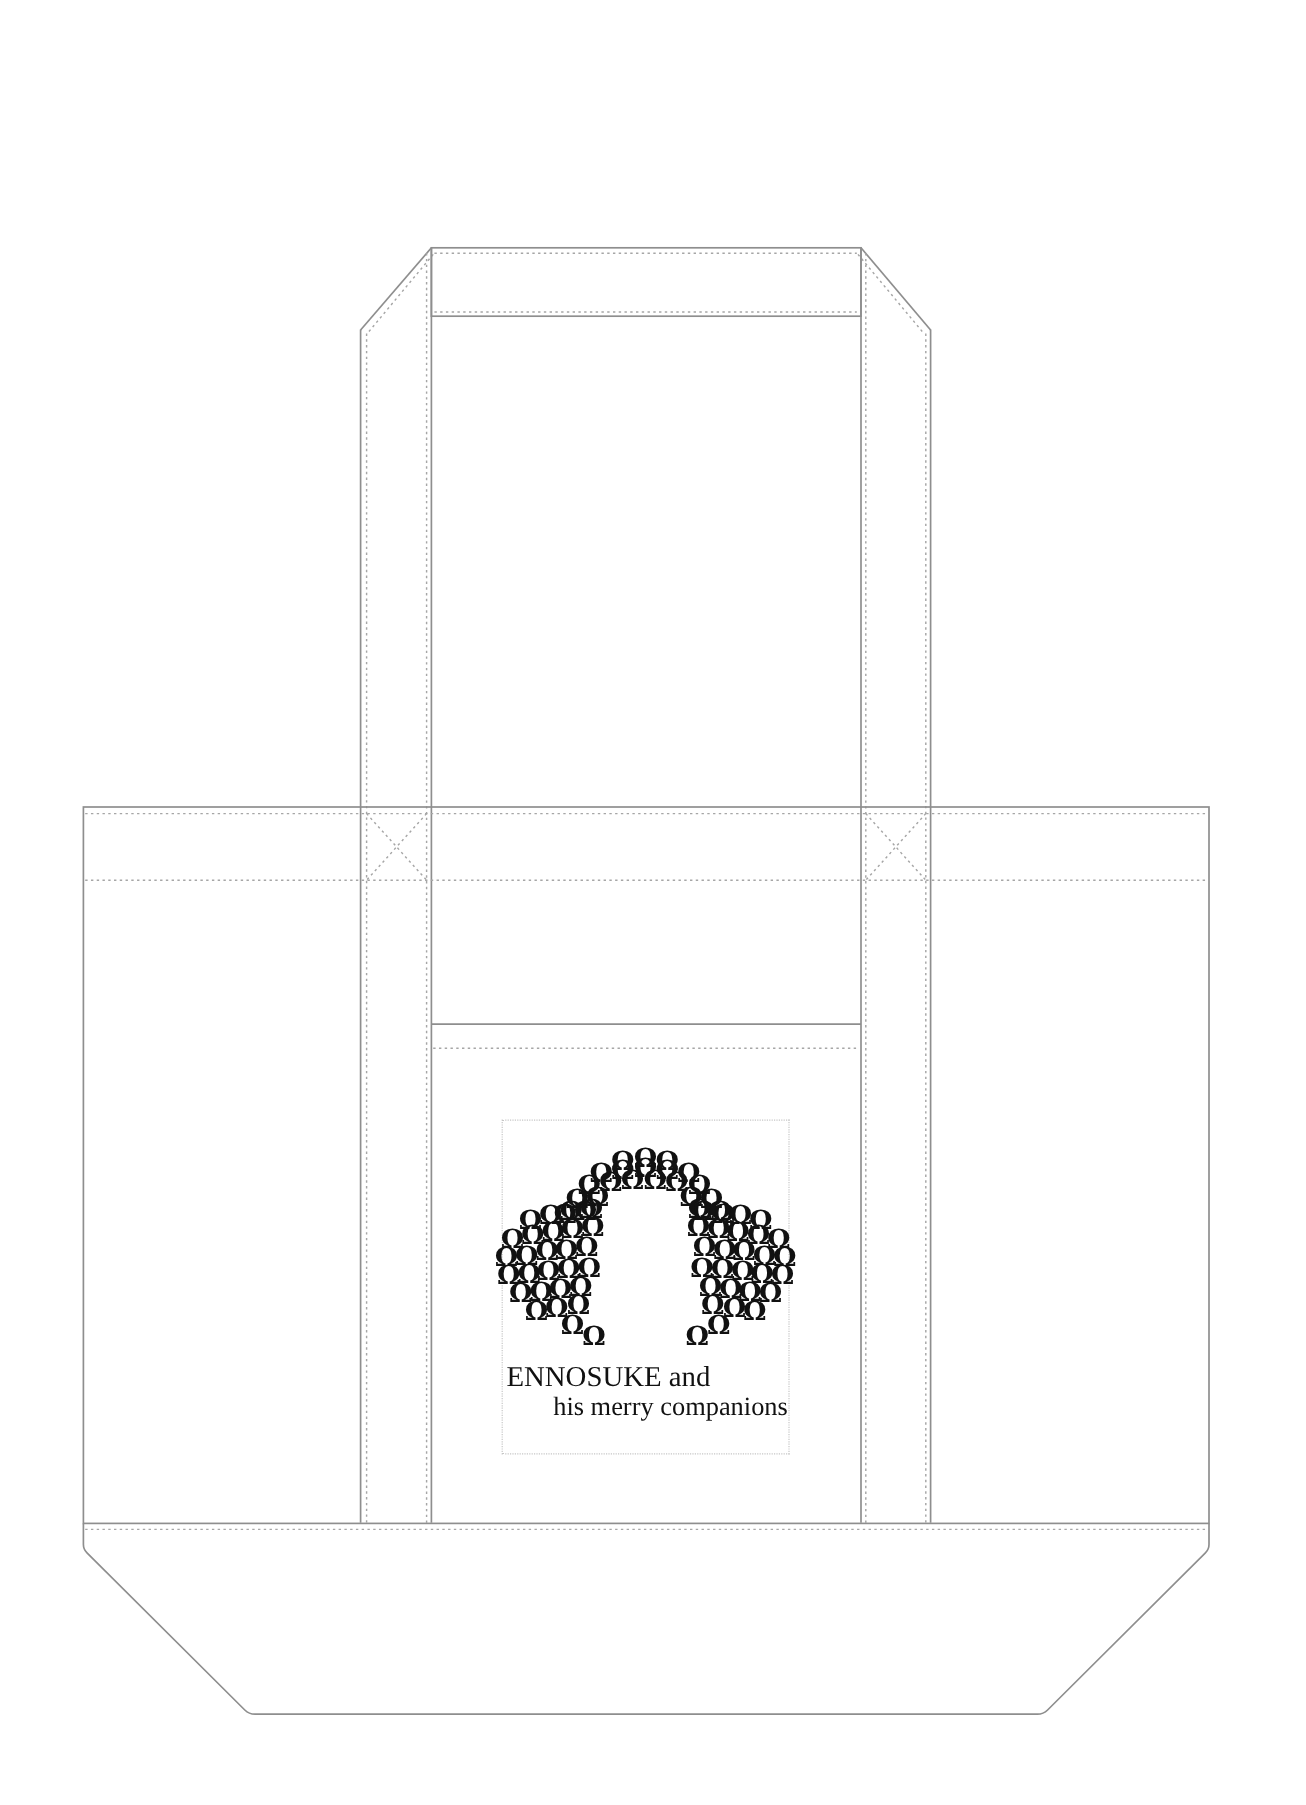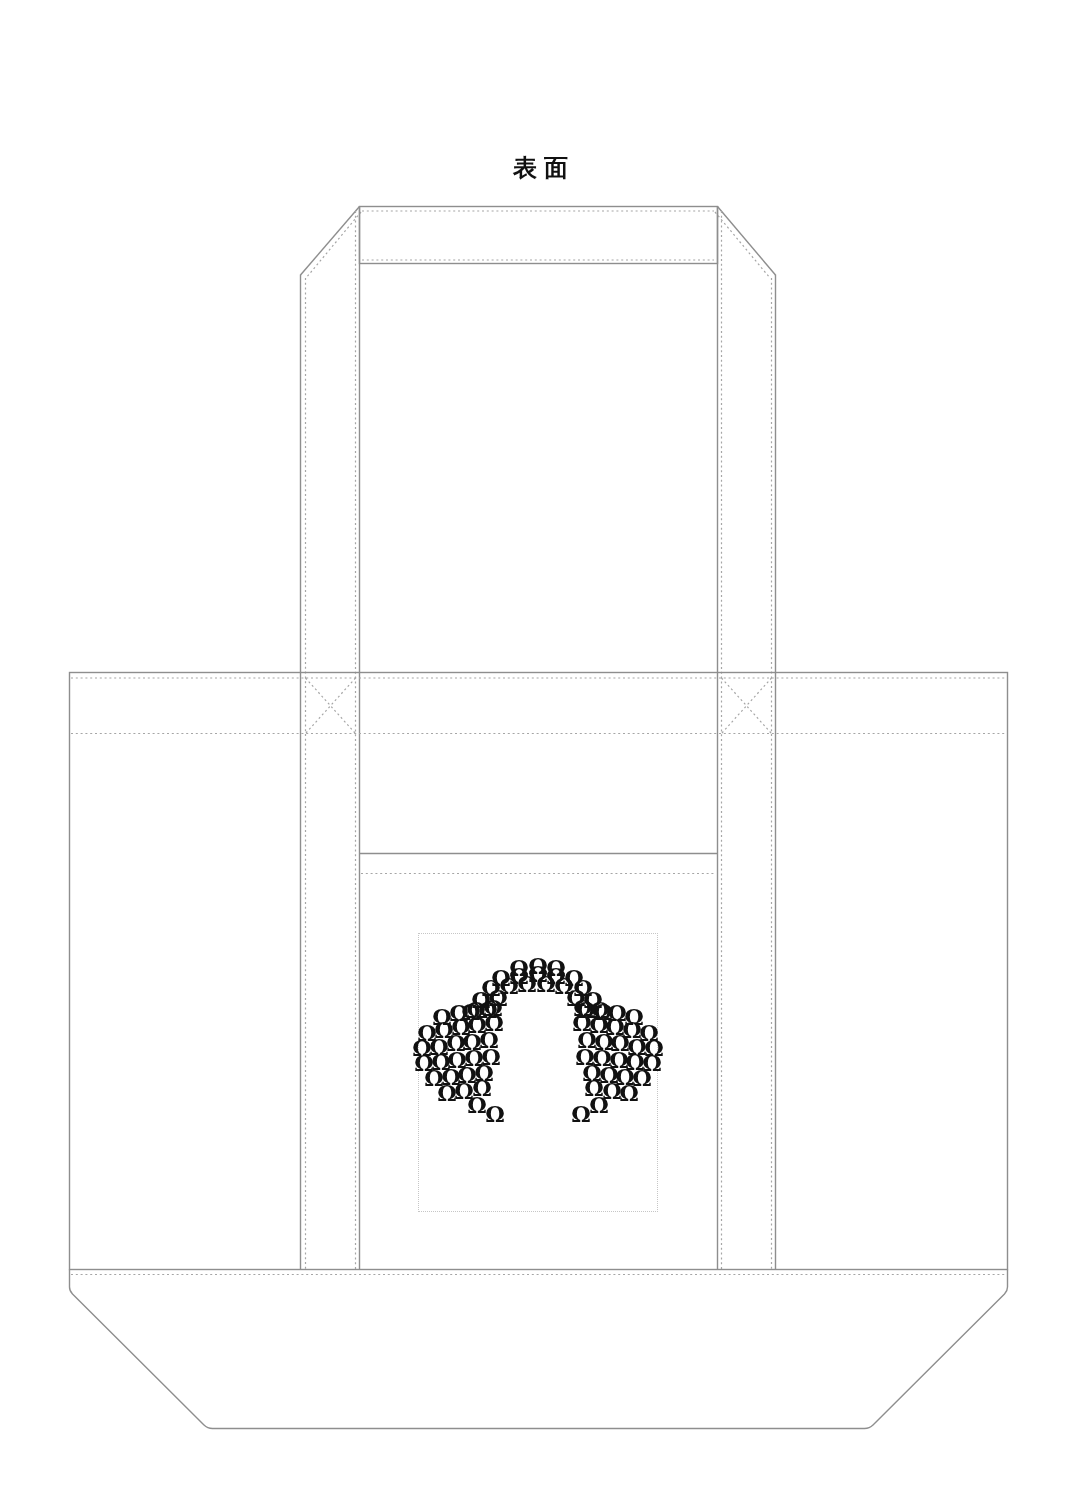--- a/index.html
+++ b/index.html
@@ -44,21 +44,20 @@
     white-space:nowrap;
   }
   .logo-line1{font-size:24px;line-height:23px;}
   .logo-line2{font-size:22px;line-height:24px;margin-left:39px;}
 </style>
 </head>
 <body>
 
 <div class="page">
 
-  <div class="title">表面</div>
 
   <svg class="bag" width="1088" height="1504" viewBox="0 0 1088 1504">
 
     <g>
       <rect class="solid" x="359.5" y="206.5" width="358" height="57"></rect>
       <line class="dash" x1="362" y1="211" x2="714" y2="211"></line>
       <line class="dash" x1="362" y1="260" x2="714" y2="260"></line>
     </g>
 
     <g>
@@ -186,15 +185,19 @@
         <span class="wig-fig" style="left: 223px; top: 145px;">Ω</span>
         <span class="wig-fig" style="left: 206px; top: 144px;">Ω</span>
         <span class="wig-fig" style="left: 190px; top: 142px;">Ω</span>
         <span class="wig-fig" style="left: 173px; top: 140px;">Ω</span>
         <span class="wig-fig" style="left: 210px; top: 160px;">Ω</span>
         <span class="wig-fig" style="left: 193px; top: 158px;">Ω</span>
         <span class="wig-fig" style="left: 175px; top: 155px;">Ω</span>
         <span class="wig-fig" style="left: 180px; top: 172px;">Ω</span>
         <span class="wig-fig" style="left: 162px; top: 181px;">Ω</span>
       </div>
+    <div class="logo-text">
+      <div class="logo-line1">ENNOSUKE and</div>
+      <div class="logo-line2">his merry companions</div>
+    </div>
   </div>
 
 </div>
 
 </body></html>

